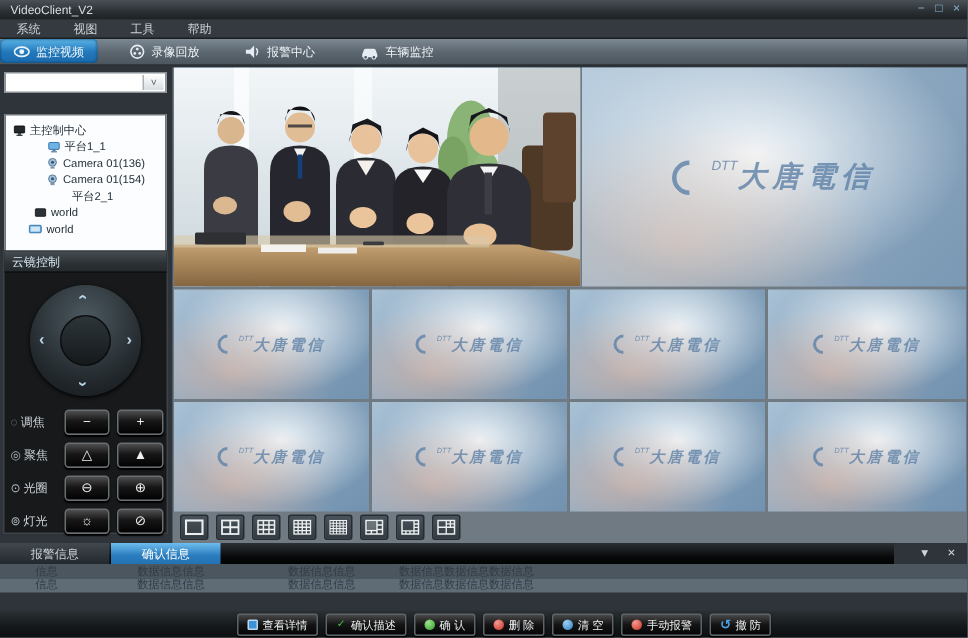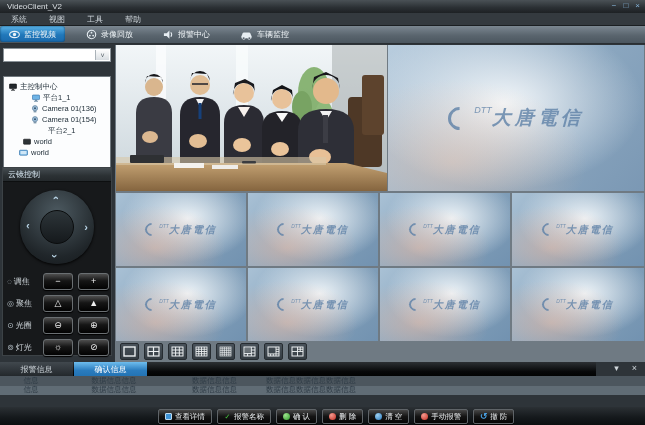--- a/index.html
+++ b/index.html
@@ -475,21 +475,21 @@
 </div>
 
 <div id="actionbar">
   <div id="actionbtns">
     <span class="abtn">
       <span class="aico i-sq"></span>
       <span>查看详情</span>
       </span>
     <span class="abtn">
       <span class="aico i-chk">✓</span>
-      <span>报警名称</span>
+      <span>确认描述</span>
       </span>
     <span class="abtn">
       <span class="aico i-grn"></span>
       <span>确 认</span>
       </span>
     <span class="abtn">
       <span class="aico i-red"></span>
       <span>删 除</span>
       </span>
     <span class="abtn">

